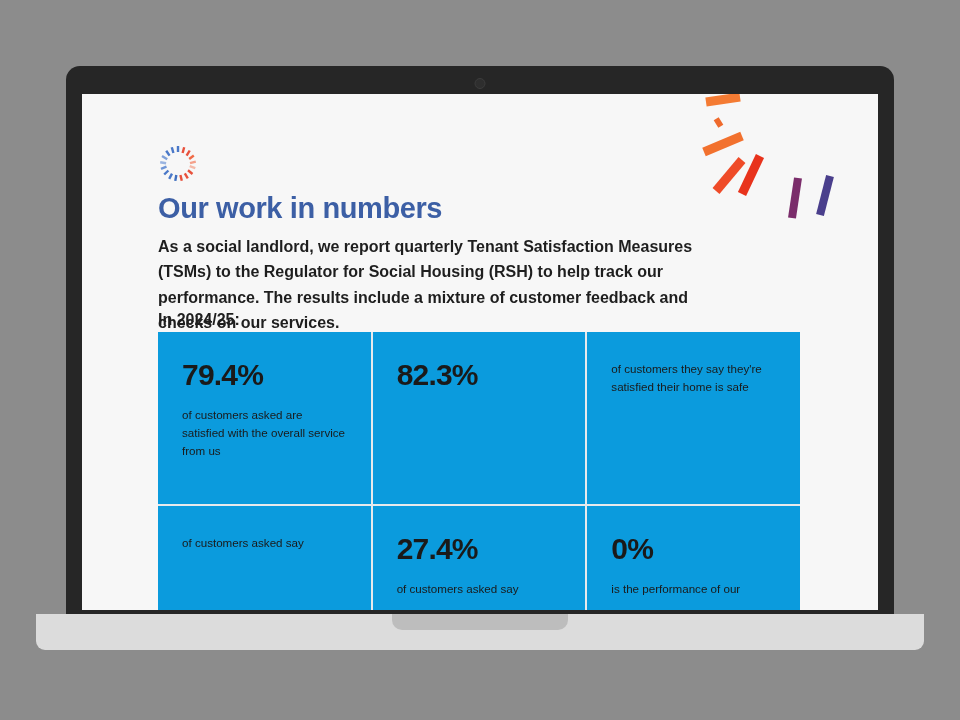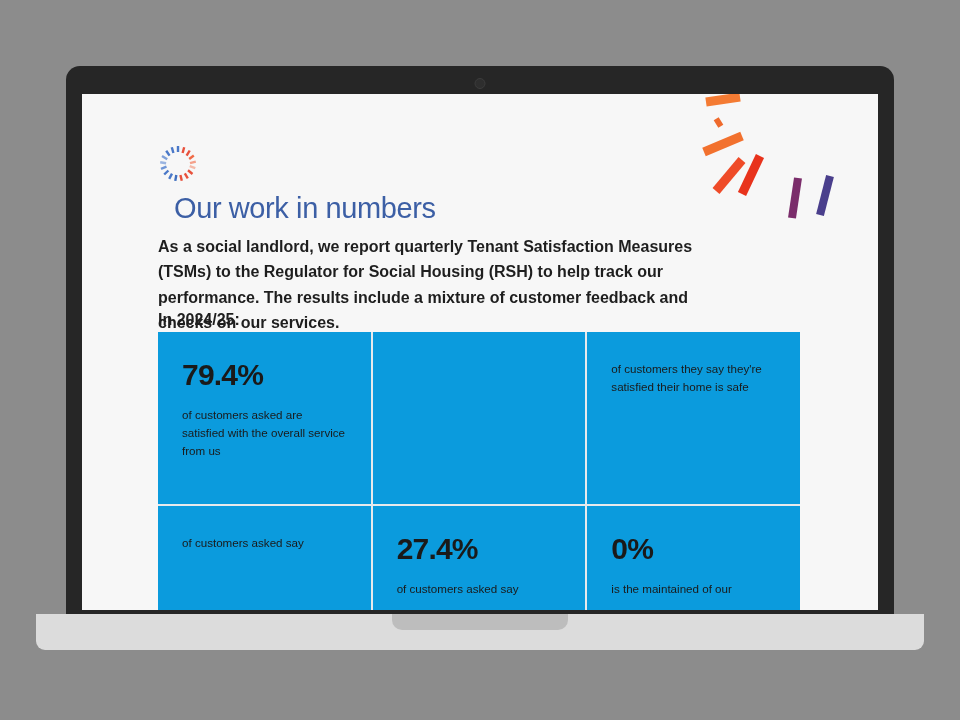--- a/index.html
+++ b/index.html
@@ -56,22 +56,22 @@
   .page { position:relative; width:100%; height:100%; }
 
   
   .logo { position:absolute; left:74px; top:48px; width:44px; height:44px; }
 
   
   .decor { position:absolute; right:-6px; top:-4px; width:190px; height:150px; }
 
   
   .heading {
-    position:absolute; left:92px; top:98px;
-    font-size:29px; font-weight:normal;
+    position:absolute; left:76px; top:98px;
+    font-size:29px; font-weight:bold;
     letter-spacing:-0.4px;
     color:#3c5fa5;
   }
 
   
   .intro {
     position:absolute; left:76px; top:140px;
     width:550px;
     font-size:16px; font-weight:bold;
     line-height:1.58;
@@ -165,38 +165,39 @@
       <p class="year">In 2024/25:</p>
 
       <div class="stat-grid">
 
         <div class="stat-card">
           <div class="stat-value">79.4%</div>
           <div class="stat-label">of customers asked are satisfied with the overall service from us</div>
         </div>
 
         <div class="stat-card">
+          <div class="stat-value">82.3%</div>
         </div>
 
         <div class="stat-card">
           <div class="stat-label">of customers they say they're satisfied their home is safe</div>
         </div>
 
         <div class="stat-card">
           <div class="stat-label">of customers asked say</div>
         </div>
 
         <div class="stat-card">
           <div class="stat-value">27.4%</div>
           <div class="stat-label">of customers asked say</div>
         </div>
 
         <div class="stat-card">
           <div class="stat-value">0%</div>
-          <div class="stat-label">is the maintained of our</div>
+          <div class="stat-label">is the performance of our</div>
         </div>
 
       </div>
 
     </div>
   </div>
 </div>
 
 <div class="laptop-base"></div>
 <div class="laptop-notch"></div>

